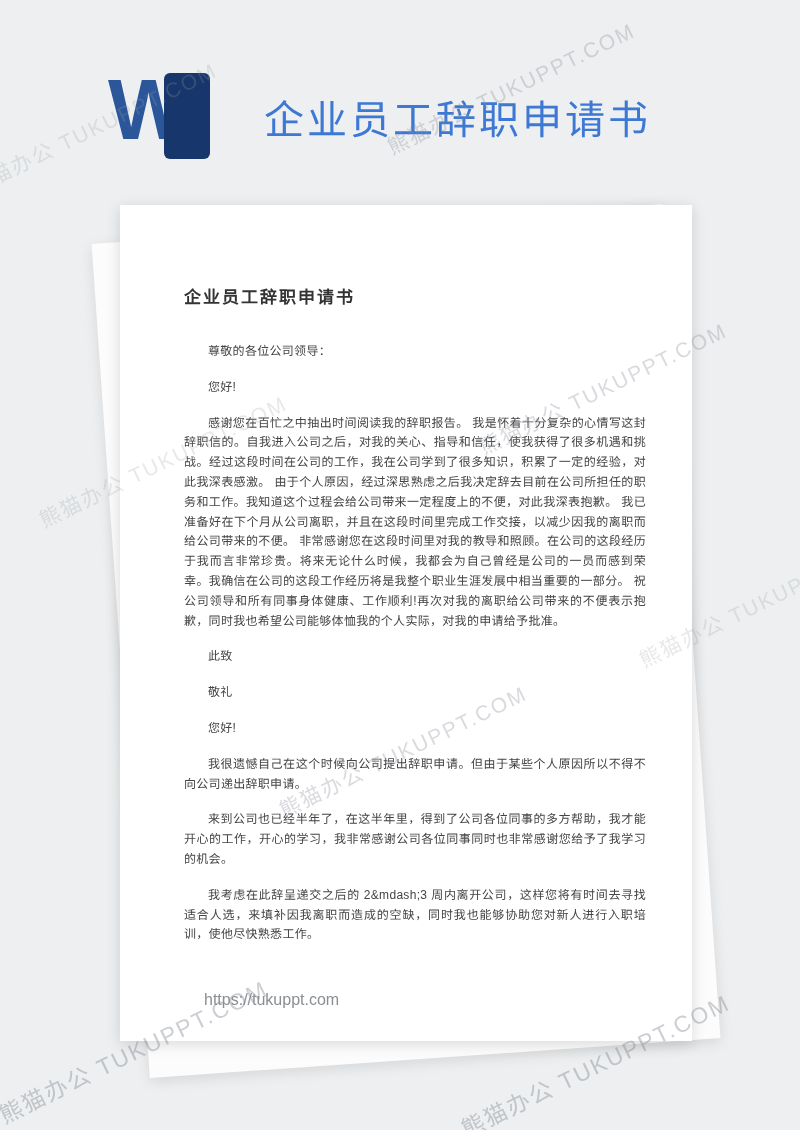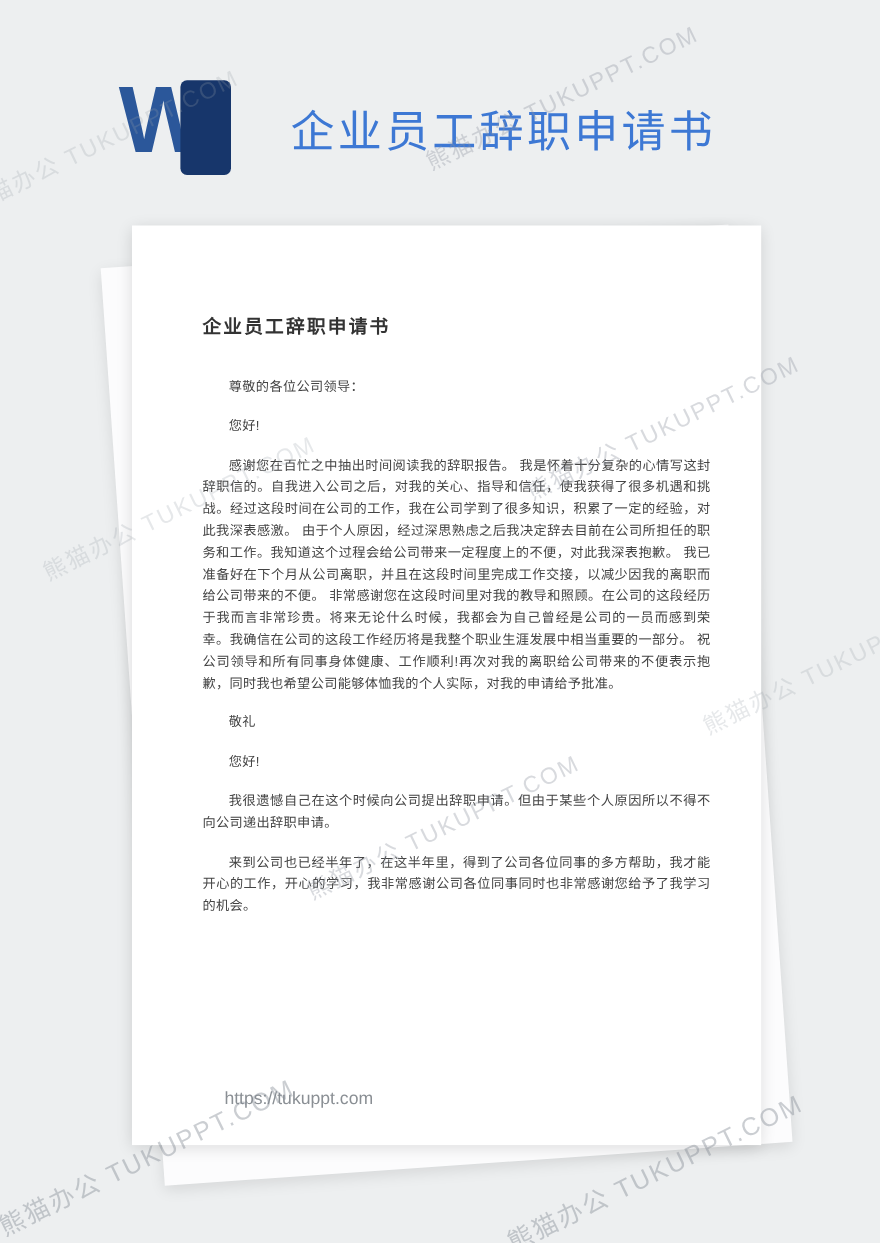--- a/index.html
+++ b/index.html
@@ -155,24 +155,26 @@
   </header>
 
   <div class="sheet-back"></div>
 
   <main class="sheet">
     <h2 class="doc-title">企业员工辞职申请书</h2>
     <div class="doc-body">
         <p class="para">尊敬的各位公司领导：</p>
         <p class="para">您好!</p>
         <p class="para">感谢您在百忙之中抽出时间阅读我的辞职报告。 我是怀着十分复杂的心情写这封辞职信的。自我进入公司之后，对我的关心、指导和信任，使我获得了很多机遇和挑战。经过这段时间在公司的工作，我在公司学到了很多知识，积累了一定的经验，对此我深表感激。 由于个人原因，经过深思熟虑之后我决定辞去目前在公司所担任的职务和工作。我知道这个过程会给公司带来一定程度上的不便，对此我深表抱歉。 我已准备好在下个月从公司离职，并且在这段时间里完成工作交接，以减少因我的离职而给公司带来的不便。 非常感谢您在这段时间里对我的教导和照顾。在公司的这段经历于我而言非常珍贵。将来无论什么时候，我都会为自己曾经是公司的一员而感到荣幸。我确信在公司的这段工作经历将是我整个职业生涯发展中相当重要的一部分。 祝公司领导和所有同事身体健康、工作顺利!再次对我的离职给公司带来的不便表示抱歉，同时我也希望公司能够体恤我的个人实际，对我的申请给予批准。</p>
+        <p class="para">此致</p>
         <p class="para">敬礼</p>
         <p class="para">您好!</p>
         <p class="para">我很遗憾自己在这个时候向公司提出辞职申请。但由于某些个人原因所以不得不向公司递出辞职申请。</p>
         <p class="para">来到公司也已经半年了，在这半年里，得到了公司各位同事的多方帮助，我才能开心的工作，开心的学习，我非常感谢公司各位同事同时也非常感谢您给予了我学习的机会。</p>
+        <p class="para">我考虑在此辞呈递交之后的 2&amp;mdash;3 周内离开公司，这样您将有时间去寻找适合人选，来填补因我离职而造成的空缺，同时我也能够协助您对新人进行入职培训，使他尽快熟悉工作。</p>
       </div>
     <a class="doc-footer-link">https://tukuppt.com</a>
   </main>
 
   <div class="watermarks">
     <span style="left:-30px; top:172px;" class="wm-dim">熊猫办公 TUKUPPT.COM</span>
     <span style="left:388px; top:132px;">熊猫办公 TUKUPPT.COM</span>
     <span style="left:480px; top:432px;">熊猫办公 TUKUPPT.COM</span>
     <span style="left:40px;  top:505px;" class="wm-dim">熊猫办公 TUKUPPT.COM</span>
     <span style="left:640px; top:645px;" class="wm-dim">熊猫办公 TUKUPPT.COM</span>

